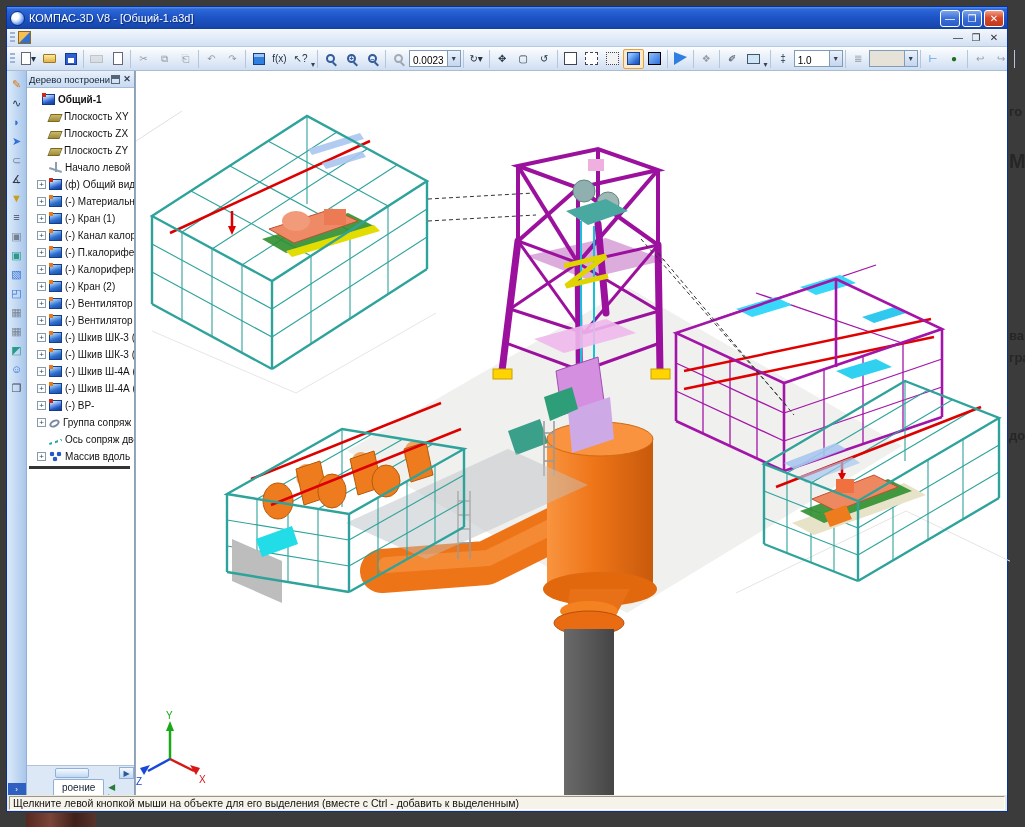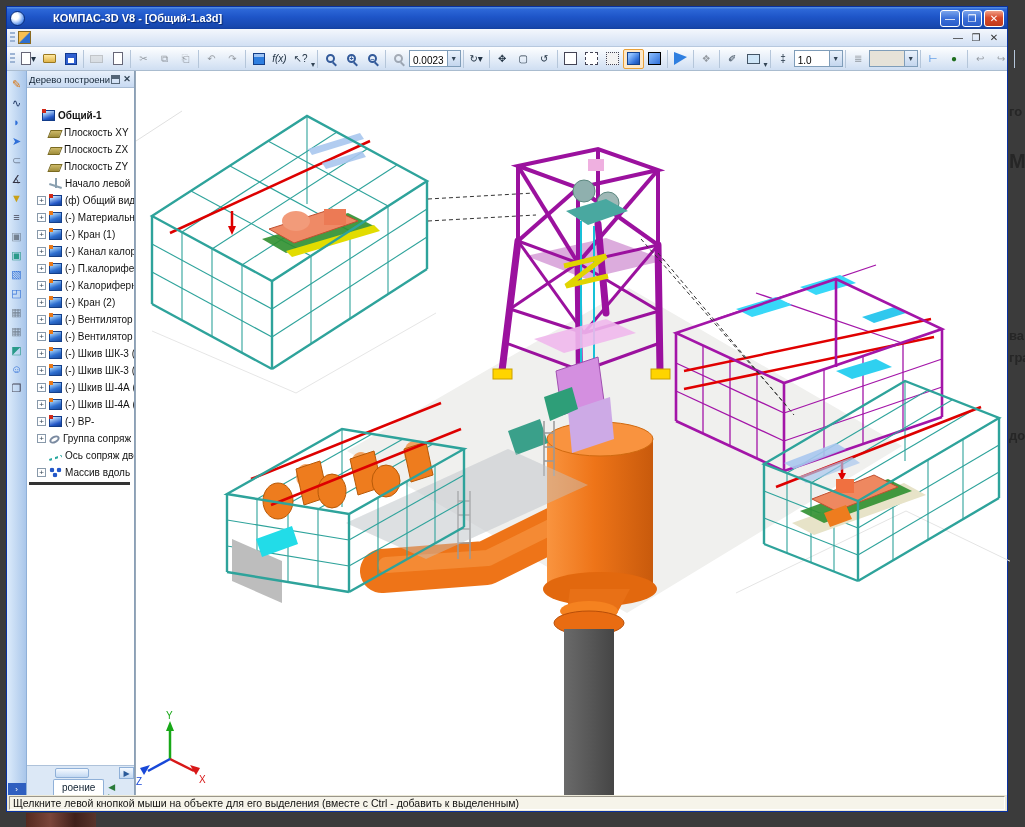--- a/index.html
+++ b/index.html
@@ -14,21 +14,21 @@
   
   .app{position:absolute;left:6px;top:6px;width:1002px;height:806px;
     background:#ece9d8;border:1px solid #0831a0;}
 
   
   .titlebar{position:absolute;left:0;top:0;width:100%;height:22px;
     background:linear-gradient(180deg,#5a92e0 0%,#2d68d8 10%,#1e55c8 45%,#1747ae 90%,#1240a0 100%);
     display:flex;align-items:center;padding:0 3px;color:#fff;}
   .app-ico{width:15px;height:15px;border-radius:50%;flex:none;margin-right:4px;
     background:radial-gradient(circle at 35% 35%,#ffffff 25%,#cfe2ff 40%,#4a86e8 75%,#1c4ca8);border:1px solid #0c2f78;}
-  .title-txt{font-size:11px;font-weight:bold;text-shadow:1px 1px 1px #0a2a70;flex:1;white-space:nowrap;margin-left:24px;}
+  .title-txt{font-size:11px;font-weight:normal;text-shadow:1px 1px 1px #0a2a70;flex:1;white-space:nowrap;}
   .winbtns{display:flex;gap:2px;}
   .wbtn{width:20px;height:17px;border:1px solid #fff;border-radius:3px;color:#fff;
     font-size:10px;line-height:15px;text-align:center;
     background:linear-gradient(180deg,#7aa4ec,#3b6fd8 50%,#2a5cc8);}
   .wbtn.close{background:linear-gradient(180deg,#f0a088,#d8492a 45%,#c03a1a);}
 
   
   .menubar{position:absolute;left:0;top:22px;width:100%;height:18px;
     background:linear-gradient(180deg,#f4f7fc,#d2e0f4);display:flex;align-items:center;
     font-size:11px;color:#111;border-bottom:1px solid #b7c8de;}
@@ -91,21 +91,21 @@
 
   
   .tree{position:absolute;left:20px;top:0;width:108px;height:100%;background:#fff;
     border-right:1px solid #8aa0b8;display:flex;flex-direction:column;}
   .tree-hd{height:17px;background:linear-gradient(180deg,#e9f1fb,#c8daf2);
     border-bottom:1px solid #a8bcd4;display:flex;align-items:center;
     font-size:9.5px;color:#123;padding:0 2px;flex:none;}
   .tree-hd .t{flex:1;white-space:nowrap;overflow:hidden;}
   .pin{width:9px;height:9px;border:1px solid #567;border-top:4px solid #567;flex:none;margin-right:2px;}
   .tx{font-size:9px;color:#345;flex:none;width:10px;text-align:center;font-weight:bold;}
-  .tree-bd{flex:1;overflow:hidden;padding-top:19px;}
+  .tree-bd{flex:1;overflow:hidden;padding-top:3px;}
   .tree-row{display:flex;align-items:center;height:17px;font-size:10px;color:#111;white-space:nowrap;}
   .tree-row.lvl0{padding-left:3px;font-weight:bold;}
   .tree-row.lvl1{padding-left:10px;}
   .plus{width:9px;height:9px;border:1px solid #89a;background:#fff;font-size:8px;line-height:7px;
     text-align:center;color:#345;margin-right:2px;flex:none;}
   .plus-sp{width:11px;flex:none;}
   .ti{display:inline-block;width:13px;height:11px;margin:0 3px 0 1px;flex:none;position:relative;}
   .ti-part{background:linear-gradient(160deg,#9fccf6 15%,#2e6fd0 60%,#1b4ca0);border:1px solid #14408a;}
   .ti-part::before{content:'';position:absolute;left:-1px;top:-2px;width:4px;height:4px;background:#e87818;}
   .ti-asm{background:linear-gradient(160deg,#bfe0ff 15%,#2458c8 70%,#123c8a);border:1px solid #123c8a;}
@@ -210,21 +210,21 @@
     <span class="tb dis">✂</span>
     <span class="tb dis">⧉</span>
     <span class="tb dis">⎗</span>
     <span class="sep"></span>
     <span class="tb dis">↶</span>
     <span class="tb dis">↷</span>
     <span class="sep"></span>
     <span class="tb">
         <span class="i-props"></span>
       </span>
-    <span class="tb" style="font-style:italic">f(x)</span>
+    <span class="tb" style="">f(x)</span>
     <span class="tb">↖?</span>
     <span class="ovf">▾</span>
     <span class="sep"></span>
     <span class="tb">
         <span class="i-loupe"></span>
       </span>
     <span class="tb">
         <span class="i-loupe">+</span>
       </span>
     <span class="tb">

